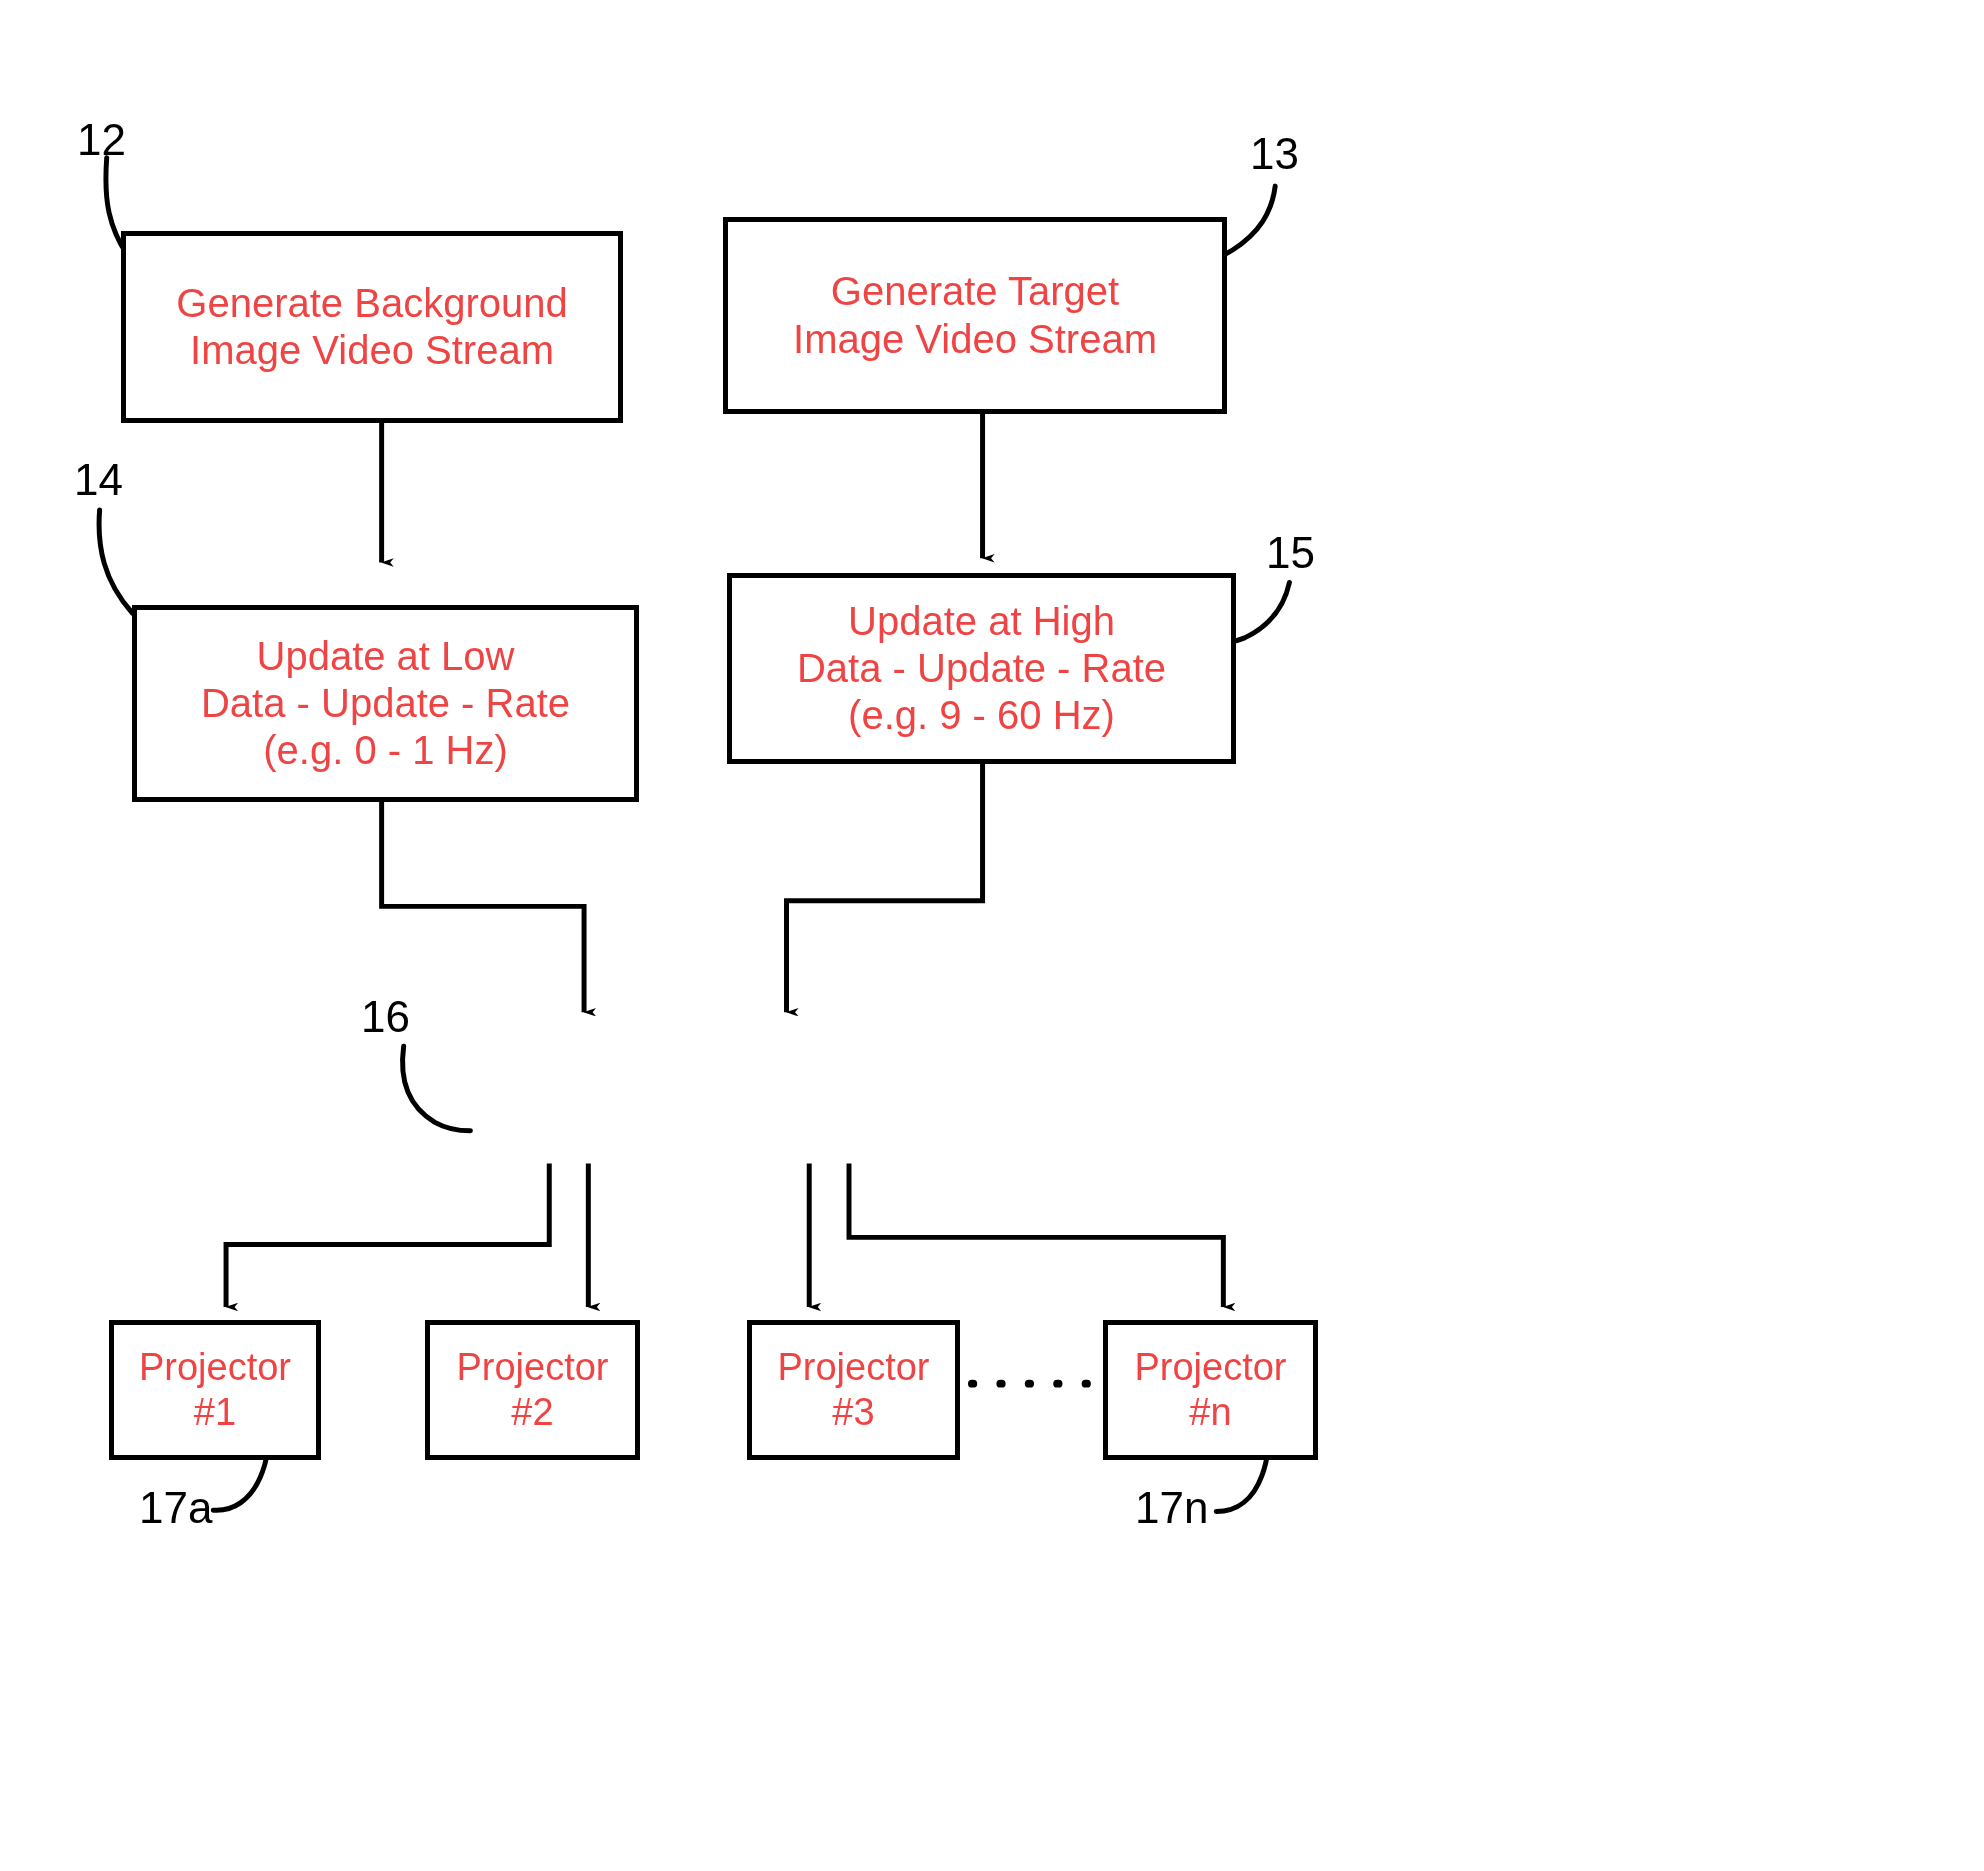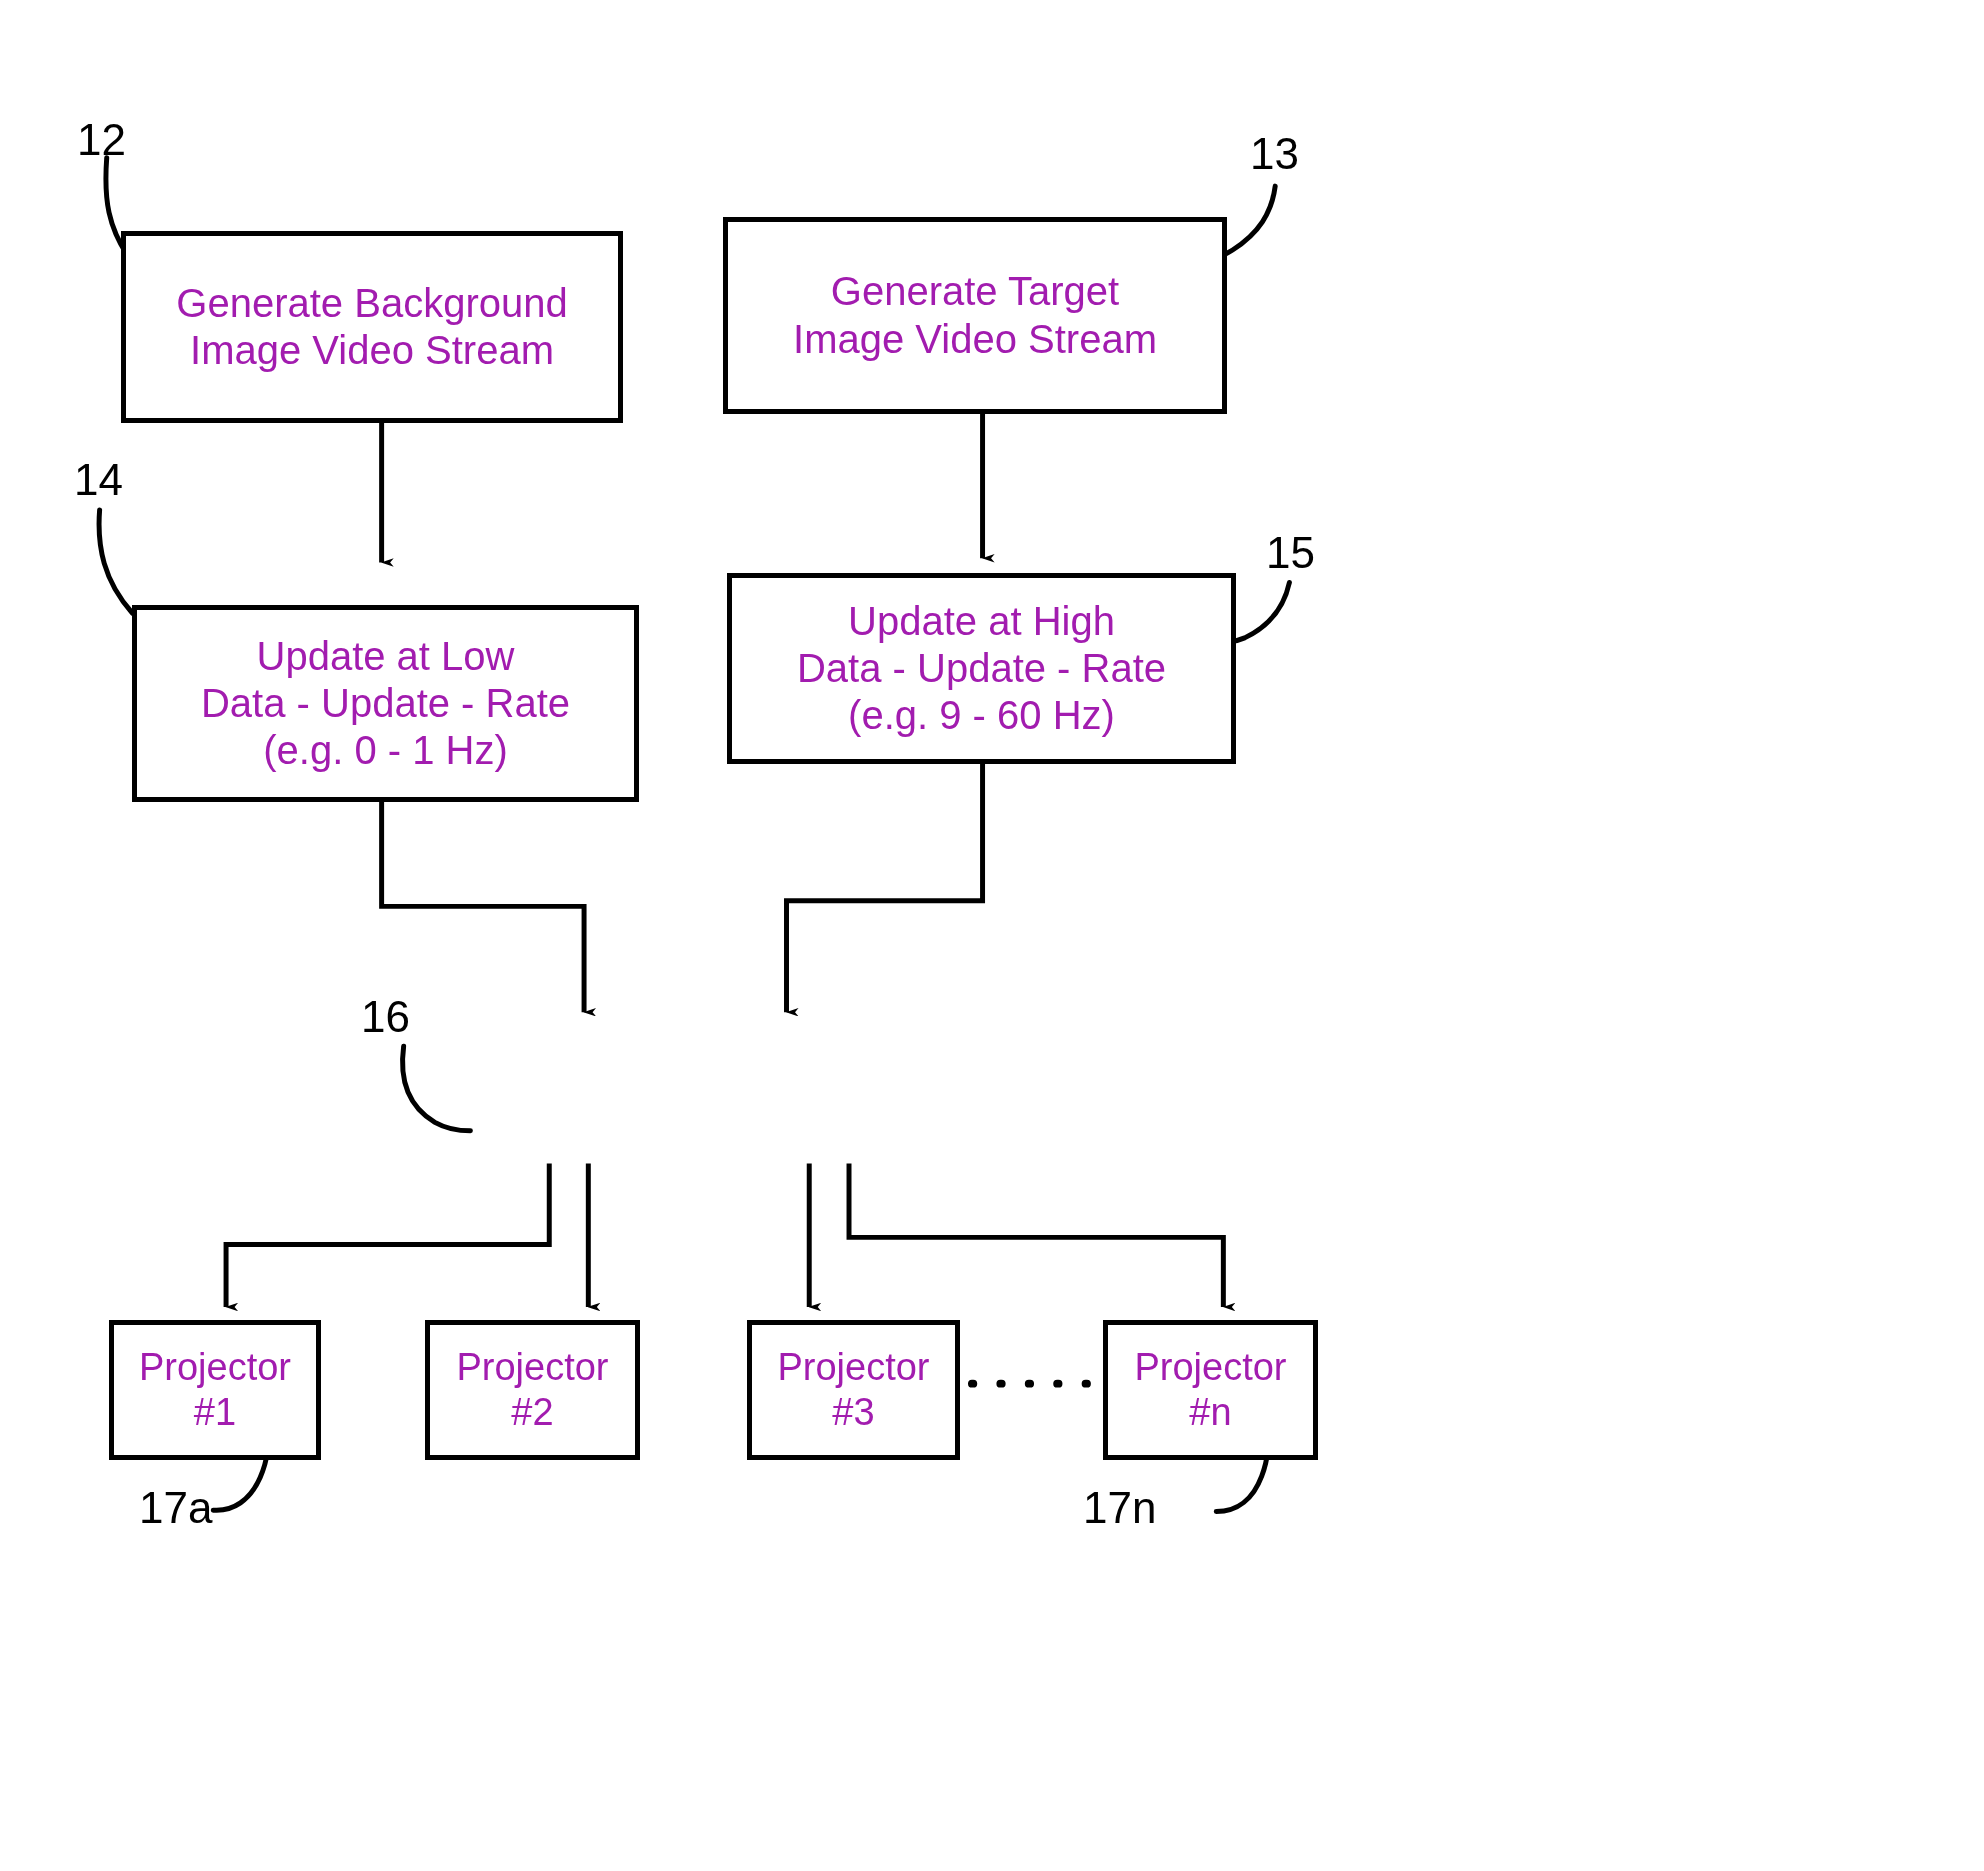--- a/index.html
+++ b/index.html
@@ -25,21 +25,21 @@
   .node-box {
     position: absolute;
     box-sizing: border-box;
     border: 5px solid #000000;
     background: #ffffff;
     display: flex;
     flex-direction: column;
     align-items: center;
     justify-content: center;
     text-align: center;
-    color: #a21caf;
+    color: #ef4444;
     line-height: 1.18;
   }
   .node-box .line {
     display: block;
     white-space: nowrap;
   }
   .big-box { font-size: 40px; }
   .proj-box { font-size: 38px; }
   .ref-label {
     position: absolute;
@@ -134,16 +134,16 @@
 
   <div class="node-box proj-box" style="left:747px; top:1320px; width:213px; height:140px;">
     <span class="line">Projector</span>
     <span class="line">#3</span>
   </div>
 
   <div class="node-box proj-box" style="left:1103px; top:1320px; width:215px; height:140px;">
     <span class="line">Projector</span>
     <span class="line">#n</span>
   </div>
-  <div class="ref-label" style="left:1083px; top:1486px;text-align:center;">17n</div>
+  <div class="ref-label" style="left:1135px; top:1486px;text-align:center;">17n</div>
 
 </div>
 
 
 </body></html>

